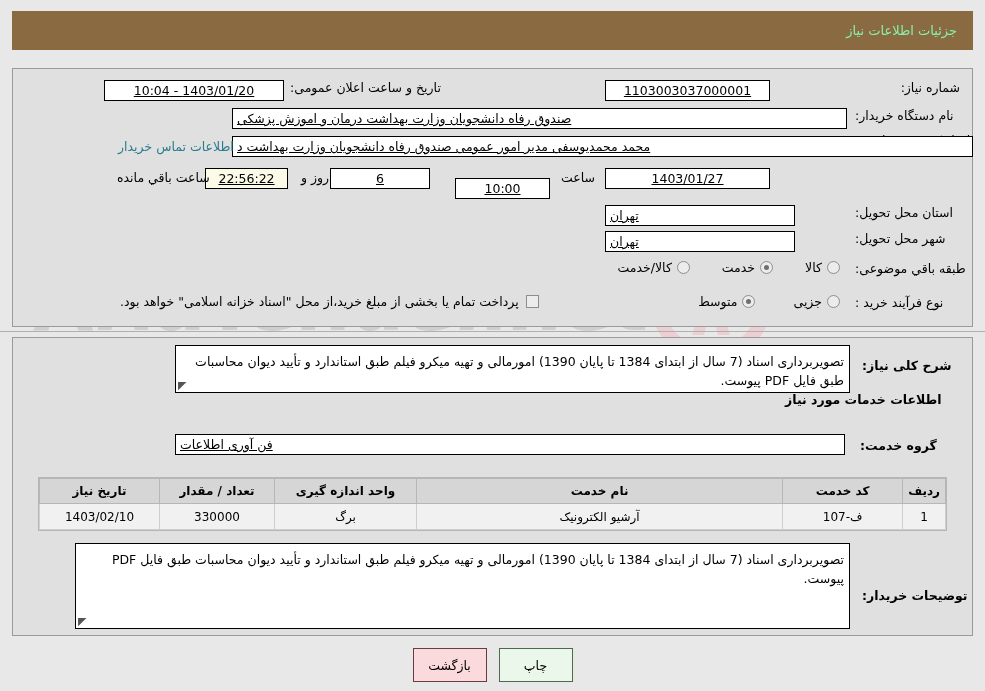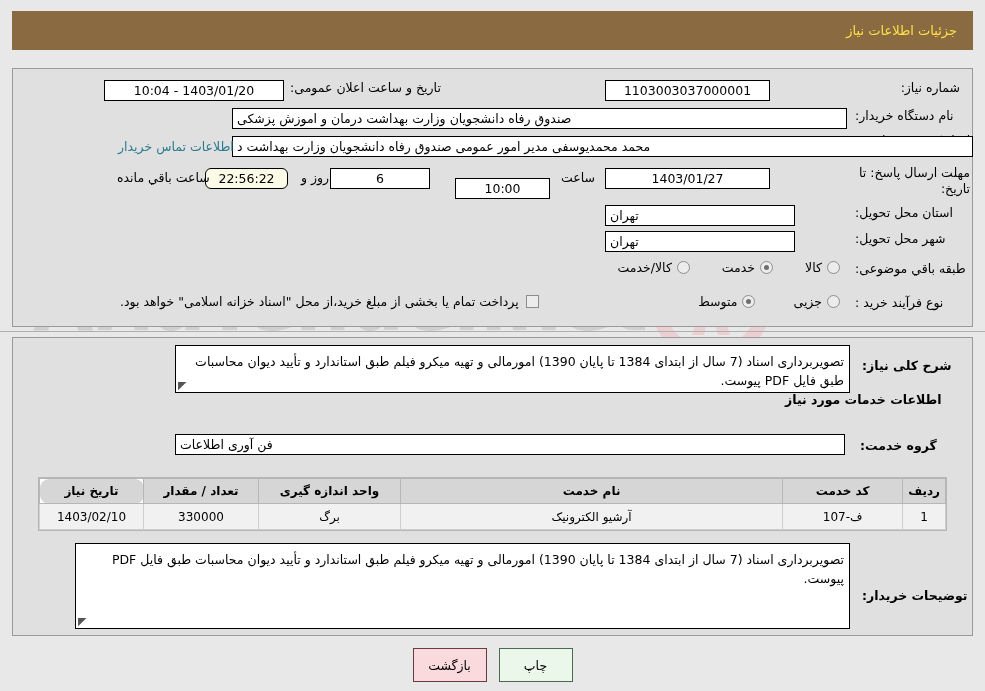--- a/index.html
+++ b/index.html
@@ -43,21 +43,21 @@
     color: #cfcfcf; direction: ltr; line-height: 1;
     white-space: nowrap;
   }
 
   
   #header-bar {
     position: absolute;
     left: 12px; top: 11px;
     width: 961px; height: 39px;
     background: #8a6b41;
-    color: #fde047;
+    color: #86efac;
     display: flex; align-items: center; justify-content: flex-start;
     padding: 0 16px;
     font-size: 13px;
     z-index: 2;
   }
 
   
   .panel {
     position: absolute;
     background: #e0e0e0;
@@ -79,24 +79,25 @@
   .lbl-bold { font-weight: 700; }
   .box {
     background: #ffffff;
     border: 1px solid #000000;
     height: 21px;
     display: flex; align-items: center;
     padding: 0 4px;
     font-size: 12.5px;
     color: #000;
     overflow: hidden;
+    text-decoration: underline;
   }
   .box.center { justify-content: center; }
   .box.right  { justify-content: flex-end; }
-  .box.cream  { background: #fbfbe8; border-radius: 6px; }
+  .box.cream  { background: #fbfbe8; }
 
   .inline-lbl { font-size: 12.5px; color:#000; padding: 0 5px; }
   .link {
     color: #2a7c8f; font-size: 12.5px; text-decoration: none; cursor: pointer;
   }
 
   
   .radio {
     width: 13px; height: 13px; border-radius: 50%;
     border: 1px solid #8d8d8d;
@@ -231,23 +232,20 @@
     <span class="lbl">نام دستگاه خریدار:</span>
   </div>
   <div class="box right" style="position:absolute; left:232px; top:108px; width:615px; z-index:4;">صندوق رفاه دانشجویان وزارت بهداشت  درمان و اموزش پزشکی</div>
 
   <div class="row" style="left:855px; top:133px; z-index:4;align-items:flex-end;">
     <span class="lbl">ایجاد کننده درخواست:</span>
   </div>
   <div class="box right" style="position:absolute; left:232px; top:136px; width:741px; z-index:4;">محمد محمدیوسفی مدیر امور عمومی صندوق رفاه دانشجویان وزارت بهداشت  د</div>
   <a class="link" style="position:absolute; left:118px; top:139px; z-index:5;">اطلاعات تماس خریدار</a>
 
-  <div class="row" style="left:855px; top:165px; flex-direction:column; align-items:flex-end; z-index:4;">
-    <span class="lbl" style="line-height:1.3; text-align:right; white-space:normal; width:115px;">مهلت ارسال پاسخ: تا تاریخ:</span>
-  </div>
   <div class="box center" style="position:absolute; left:605px; top:168px; width:165px; z-index:4;">1403/01/27</div>
   <span class="inline-lbl" style="position:absolute; left:556px; top:170px; z-index:4;">ساعت</span>
   <div class="box center" style="position:absolute; left:455px; top:168px; width:95px; z-index:4;margin-top:10px;">10:00</div>
   <div class="box center" style="position:absolute; left:330px; top:168px; width:100px; z-index:4;">6</div>
   <span class="inline-lbl" style="position:absolute; left:296px; top:170px; z-index:4;">روز و</span>
   <div class="box cream center" style="position:absolute; left:205px; top:168px; width:83px; z-index:4;">22:56:22</div>
   <span class="inline-lbl" style="position:absolute; left:112px; top:170px; z-index:4;">ساعت باقي مانده</span>
 
   <div class="row" style="left:855px; top:205px; z-index:4;">
     <span class="lbl">استان محل تحویل:</span>
@@ -312,21 +310,21 @@
 
   <div id="tbl-wrap">
     <table class="grid">
       <thead>
         <tr>
           <th style="width:40px;">ردیف</th>
           <th style="width:120px;">کد خدمت</th>
           <th>نام خدمت</th>
           <th style="width:142px;">واحد اندازه گیری</th>
           <th style="width:115px;">تعداد / مقدار</th>
-          <th style="width:104px;border-radius:9px;">تاریخ نیاز</th>
+          <th style="width:120px;">تاریخ نیاز</th>
         </tr>
       </thead>
       <tbody>
         <tr>
           <td>1</td>
           <td>ف-107</td>
           <td>آرشیو الکترونیک</td>
           <td>برگ</td>
           <td>330000</td>
           <td>1403/02/10</td>

